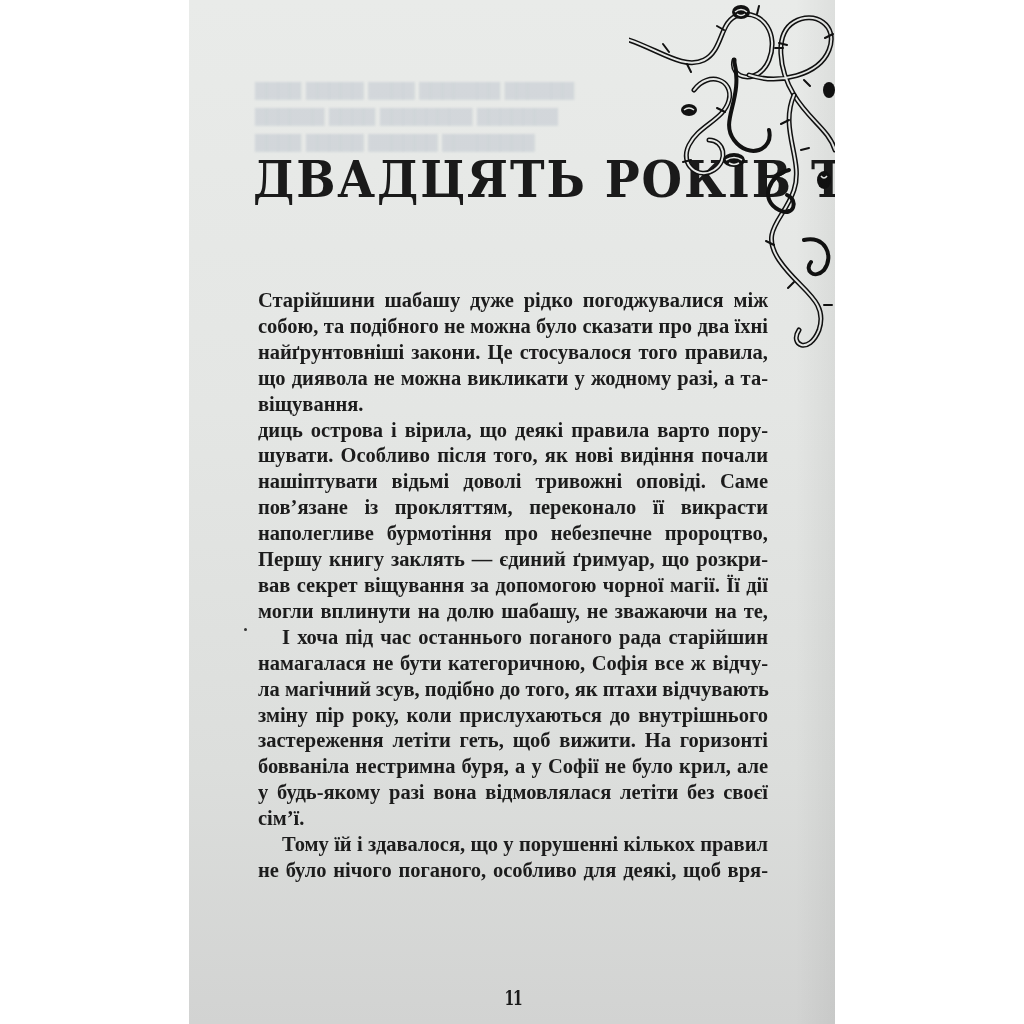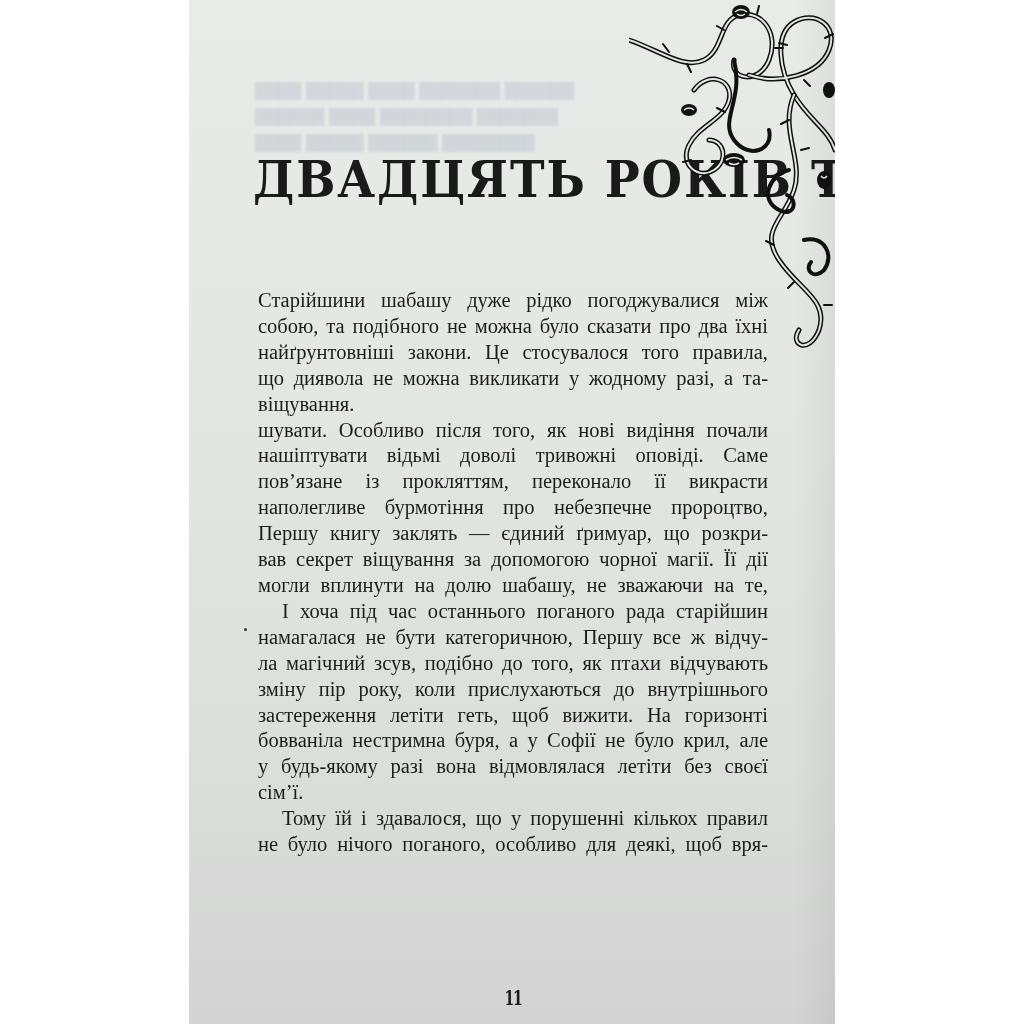--- a/index.html
+++ b/index.html
@@ -70,20 +70,21 @@
       font-family: "Liberation Serif", serif;
       font-size: 20.5px;
       line-height: 25.9px;
       color: #1c1c1c;
     }
     .body-text p {
       margin: 0;
       text-align: justify;
       text-align-last: justify;
       hyphens: manual;
+      font-weight: bold;
     }
     .body-text p .line {
       display: block;
       text-align: justify;
       text-align-last: justify;
       white-space: nowrap;
     }
     .body-text p .line.last {
       text-align-last: left;
     }
@@ -134,31 +135,32 @@
 
     <div class="body-text">
       <p>
         <span class="line first">Старійшини шабашу дуже рідко погоджувалися між</span>
         <span class="line">собою, та подібного не можна було сказати про два їхні</span>
         <span class="line">найґрунтовніші закони. Це стосувалося того правила,</span>
         <span class="line">що диявола не можна викликати у жодному разі, а та-</span>
         <span class="line last">віщування.</span>
       </p>
       <p class="indent">
+        <span class="line">диць острова і вірила, що деякі правила варто пору-</span>
         <span class="line">шувати. Особливо після того, як нові видіння почали</span>
         <span class="line">нашіптувати відьмі доволі тривожні оповіді. Саме</span>
         <span class="line">пов’язане із прокляттям, переконало її викрасти</span>
         <span class="line">наполегливе бурмотіння про небезпечне пророцтво,</span>
         <span class="line">Першу книгу заклять — єдиний ґримуар, що розкри-</span>
         <span class="line">вав секрет віщування за допомогою чорної магії. Її дії</span>
         <span class="line">могли вплинути на долю шабашу, не зважаючи на те,</span>
       </p>
       <p class="indent">
         <span class="line first">І хоча під час останнього поганого рада старійшин</span>
-        <span class="line">намагалася не бути категоричною, Першу все ж відчу-</span>
+        <span class="line">намагалася не бути категоричною, Софія все ж відчу-</span>
         <span class="line">ла магічний зсув, подібно до того, як птахи відчувають</span>
         <span class="line">зміну пір року, коли прислухаються до внутрішнього</span>
         <span class="line">застереження летіти геть, щоб вижити. На горизонті</span>
         <span class="line">бовваніла нестримна буря, а у Софії не було крил, але</span>
         <span class="line">у будь-якому разі вона відмовлялася летіти без своєї</span>
         <span class="line last">сім’ї.</span>
       </p>
       <p class="indent">
         <span class="line first">Тому їй і здавалося, що у порушенні кількох правил</span>
         <span class="line">не було нічого поганого, особливо для деякі, щоб вря-</span>

